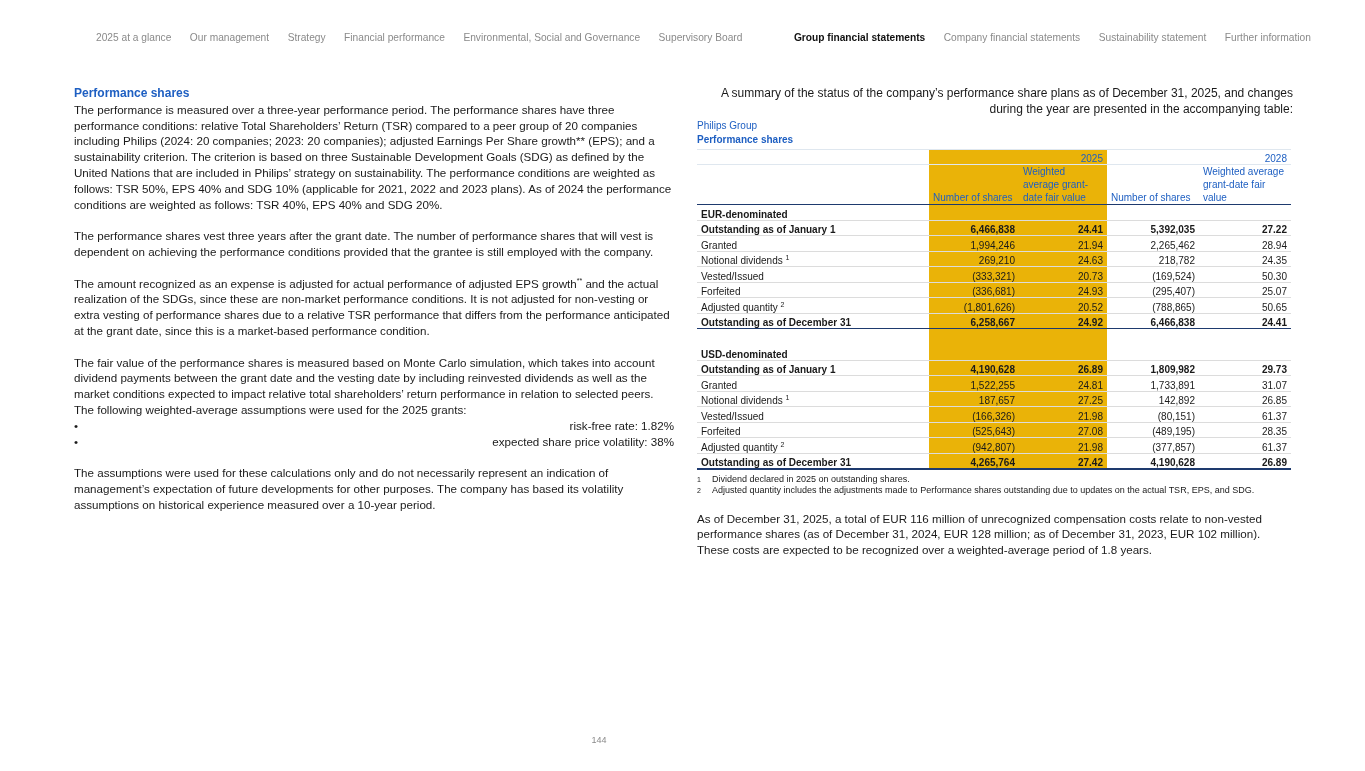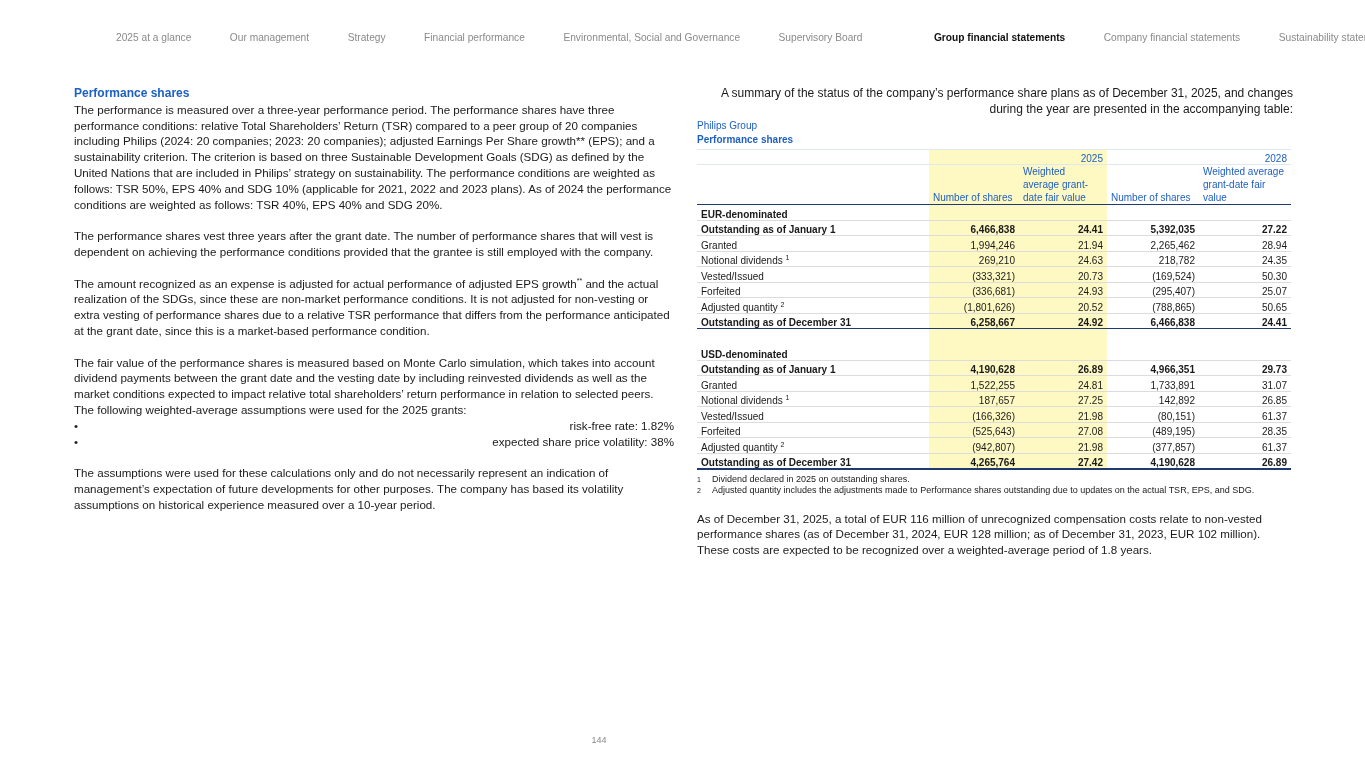--- a/index.html
+++ b/index.html
@@ -1,19 +1,19 @@
 <!DOCTYPE html>
 <html><head>
 <meta charset="utf-8">
 <style>
   * { box-sizing: border-box; margin: 0; padding: 0; }
   html, body { width: 1365px; height: 771px; background: #ffffff; overflow: hidden; }
   body { font-family: "Liberation Sans", "DejaVu Sans", sans-serif; color: #1a1a1a; position: relative; }
 
-  .topnav { position: absolute; top: 26px; left: 75px; right: 60px; height: 22px; display: flex; align-items: center; font-size: 10.2px; color: #8a8a8a; gap: 20px; }
+  .topnav { position: absolute; top: 26px; left: 75px; right: 60px; height: 22px; display: flex; align-items: center; font-size: 10.2px; color: #8a8a8a; }
   .menu-icon { width: 12px; height: 10px; margin-right: 21px; display: flex; flex-direction: column; justify-content: space-between; cursor: pointer; }
   .menu-icon span { display: block; height: 1px; background: #a8a8a8; }
   .nav-item { margin-right: 18.5px; white-space: nowrap; cursor: pointer; }
   .nav-item.active { color: #111; font-weight: bold; padding-left: 33px; }
 
   .left-col { position: absolute; left: 74px; top: 86px; width: 600px; font-size: 11.6px; line-height: 15.8px; color: #1a1a1a; }
   .section-title { color: #1e5fc2; font-weight: bold; font-size: 12px; }
   .para { margin-bottom: 15.8px; }
   .bullets { list-style: none; text-align: right; }
   .bullets li { position: relative; padding-left: 12px; }
@@ -24,21 +24,21 @@
   .tbl-caption { font-size: 10px; color: #1e5fc2; line-height: 14px; }
   .tbl-caption.bold { font-weight: bold; }
 
   table.data { width: 594px; border-collapse: collapse; font-size: 10px; margin-top: 2px; }
   table.data td, table.data th { padding: 0 4px; height: 15.5px; vertical-align: bottom; font-weight: normal; }
   table.data col.c0 { width: 232px; }
   table.data col.c1 { width: 90px; }
   table.data col.c2 { width: 88px; }
   table.data col.c3 { width: 92px; }
   table.data col.c4 { width: 92px; }
-  .hl { background: #fef9c3; }
+  .hl { background: #eab308; }
   .num { text-align: right; }
   .hdr-year th { color: #1e5fc2; font-weight: bold; text-align: right; border-top: 1px solid #dfe7ef; border-bottom: 1px solid #dfe7ef; }
   .hdr-col th { color: #1e5fc2; text-align: left; line-height: 13px; height: 42px; padding-bottom: 2px; border-bottom: 1px solid #1e3a6e; }
   tr.row td { border-bottom: 1px solid #dcdcdc; }
   tr.section td { font-weight: bold; border-bottom: 1px solid #dcdcdc; }
   tr.bold td { font-weight: bold; margin-left: 45px; }
   tr.total td { font-weight: bold; border-top: 1px solid #1e3a6e; border-bottom: 1px solid #1e3a6e; }
   tr.total.last td { border-bottom: 2px solid #1e3a6e; }
   tr.spacer td { height: 16px; border: none; }
   sup { font-size: 7px; vertical-align: super; line-height: 0; }
@@ -185,21 +185,21 @@
           <td>USD-denominated</td>
           <td class="hl"></td>
           <td class="hl"></td>
           <td></td>
           <td></td>
         </tr>
         <tr class="row bold">
           <td><span>Outstanding as of January 1</span></td>
           <td class="num hl">4,190,628</td>
           <td class="num hl">26.89</td>
-          <td class="num">4,966,351</td>
+          <td class="num">1,809,982</td>
           <td class="num">29.73</td>
         </tr>
         <tr class="row">
           <td><span>Granted</span></td>
           <td class="num hl">1,522,255</td>
           <td class="num hl">24.81</td>
           <td class="num">1,733,891</td>
           <td class="num">31.07</td>
         </tr>
         <tr class="row">

